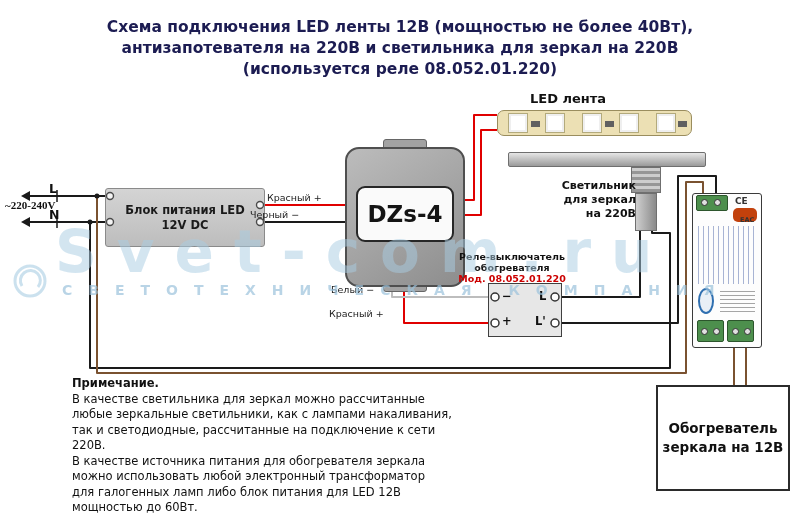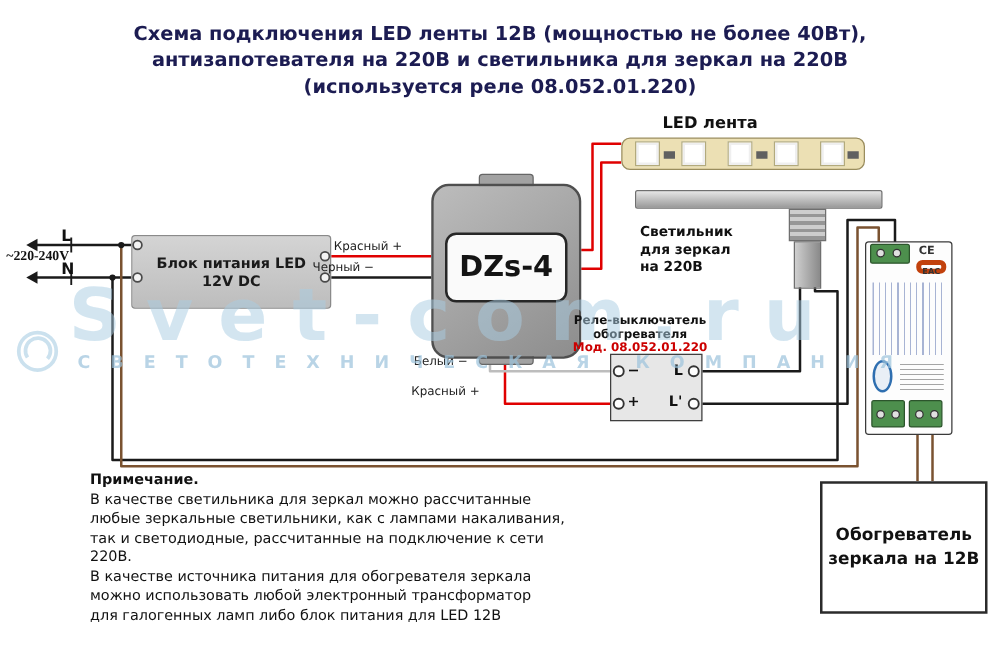--- a/index.html
+++ b/index.html
@@ -46,40 +46,40 @@
   .led{position:absolute;top:2px;width:20px;height:20px;background:#fff;border:1px solid #b3aa7c;
        box-sizing:border-box;box-shadow:inset 0 0 0 2px #efefef;}
   .res{position:absolute;top:10px;width:9px;height:6px;background:#606060;}
 
   .mirrorbar{left:508px;top:152px;width:198px;height:15px;background:linear-gradient(#e6e6e6,#9a9a9a);
              border:1px solid #6f6f6f;border-radius:2px;}
   .bracket-top{left:631px;top:167px;width:30px;height:26px;border:1px solid #6f6f6f;
                background:repeating-linear-gradient(180deg,#cdcdcd 0 3px,#969696 3px 6px);}
   .bracket-stem{left:635px;top:193px;width:22px;height:38px;border:1px solid #6f6f6f;
                 background:linear-gradient(90deg,#cfcfcf,#8a8a8a);}
-  .mirror-label{left:512px;top:179px;width:98px;text-align:left;font-size:11px;font-weight:bold;line-height:14px;}
+  .mirror-label{left:538px;top:179px;width:98px;text-align:right;font-size:11px;font-weight:bold;line-height:14px;}
 
   .relay-title{left:452px;top:251px;width:120px;text-align:center;font-size:9.5px;line-height:11px;font-weight:bold;color:#111;}
   .relay-model{color:#cc0000;}
   .relay-box{left:488px;top:283px;width:74px;height:54px;background:#e7e7e7;border:1.5px solid #3f3f3f;}
   .relay-box span{position:absolute;font-size:11.5px;font-weight:bold;color:#111;}
   .rt-minus{left:13px;top:5px;}
   .rt-l{left:50px;top:5px;}
   .rt-plus{left:13px;top:30px;}
   .rt-lp{left:46px;top:30px;}
 
   .transformer{left:692px;top:193px;width:70px;height:155px;background:#fdfdfd;border:1.5px solid #3a3a3a;border-radius:3px;}
   .transformer div{position:absolute;box-sizing:border-box;}
   .tr-term{background:#4d8f4d;border:1px solid #2c552c;border-radius:2px;}
   .tr-term-top{left:3px;top:1px;width:32px;height:16px;}
   .tr-term-bl{left:4px;top:126px;width:27px;height:22px;}
   .tr-term-br{left:34px;top:126px;width:27px;height:22px;}
   .screw{width:7px;height:7px;border-radius:50%;background:#e0e0e0;border:1px solid #333;}
   .tr-ce{left:42px;top:2px;font-size:9px;font-weight:bold;color:#333;}
-  .tr-eac{left:40px;top:14px;width:24px;height:11px;border:4px solid #c2410c;border-radius:5px;
+  .tr-eac{left:40px;top:14px;width:24px;height:11px;border:7px solid #c2410c;border-radius:5px;
           font-size:6.5px;line-height:10px;text-align:center;font-weight:bold;color:#333;}
   .tr-spec{left:5px;top:32px;width:57px;height:58px;
            background:repeating-linear-gradient(90deg,rgba(40,70,150,.4) 0 1px,transparent 1px 5px);}
   .tr-oval{left:5px;top:94px;width:16px;height:26px;border:2px solid #2f6fb0;border-radius:50%;background:rgba(90,140,200,.12);}
   .tr-spec2{left:27px;top:96px;width:35px;height:22px;
             background:repeating-linear-gradient(0deg,rgba(0,0,0,.35) 0 1px,transparent 1px 4px);}
 
   .heater{left:656px;top:385px;width:134px;height:106px;background:#fff;border:2px solid #2b2b2b;
           display:flex;flex-direction:column;align-items:center;justify-content:center;
           font-size:13.5px;font-weight:bold;line-height:19px;color:#111;}
@@ -208,20 +208,21 @@
   </div>
 
   <div class="txt note">
     <div class="note-head">Примечание.</div>
     <div>В качестве светильника для зеркал можно рассчитанные</div>
     <div>любые зеркальные светильники, как с лампами накаливания,</div>
     <div>так и светодиодные, рассчитанные на подключение к сети 220В.</div>
     <div>В качестве источника питания для обогревателя зеркала</div>
     <div>можно использовать любой электронный трансформатор</div>
     <div>для галогенных ламп либо блок питания для LED 12В</div>
+    <div>мощностью до 60Вт.</div>
   </div>
 
   <svg class="layer terminals" width="800" height="517" viewBox="0 0 800 517">
     <g fill="#f4f4f4" stroke="#4a4a4a" stroke-width="1.4">
       <circle cx="110" cy="196" r="3.5"></circle>
         <circle cx="110" cy="222" r="3.5"></circle>
       <circle cx="260" cy="205" r="3.5"></circle>
         <circle cx="260" cy="222" r="3.5"></circle>
     </g>
     <g fill="#ffffff" stroke="#333333" stroke-width="1.5">

